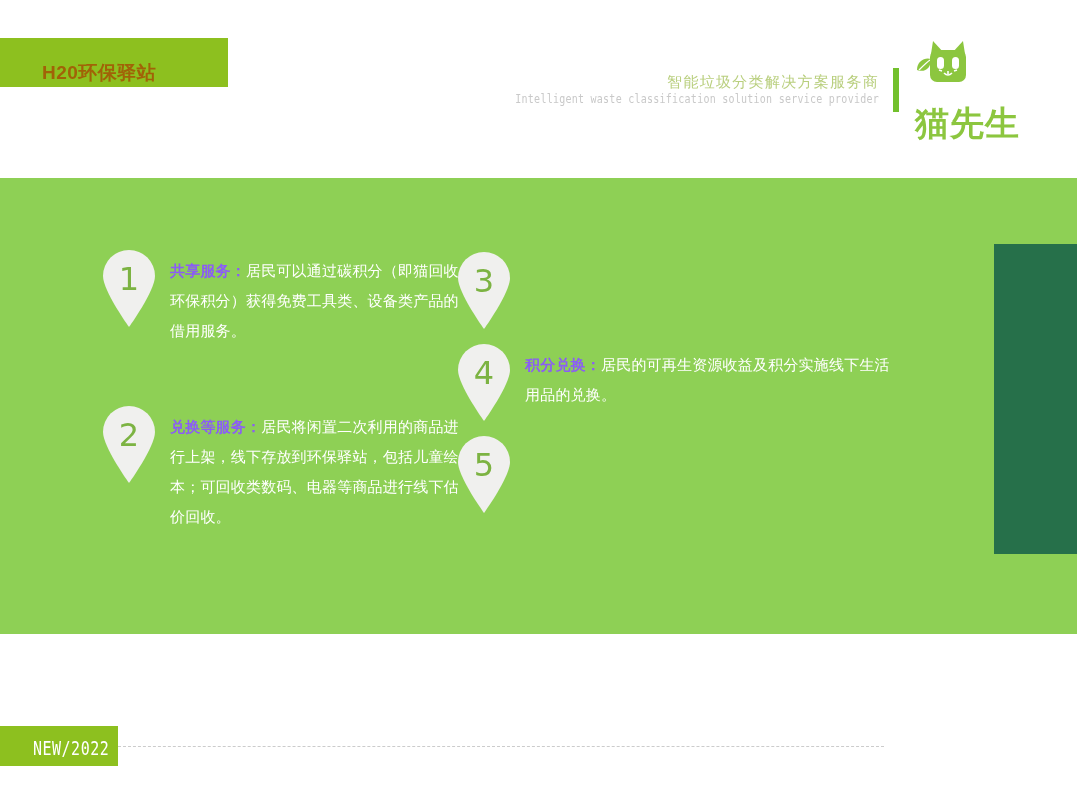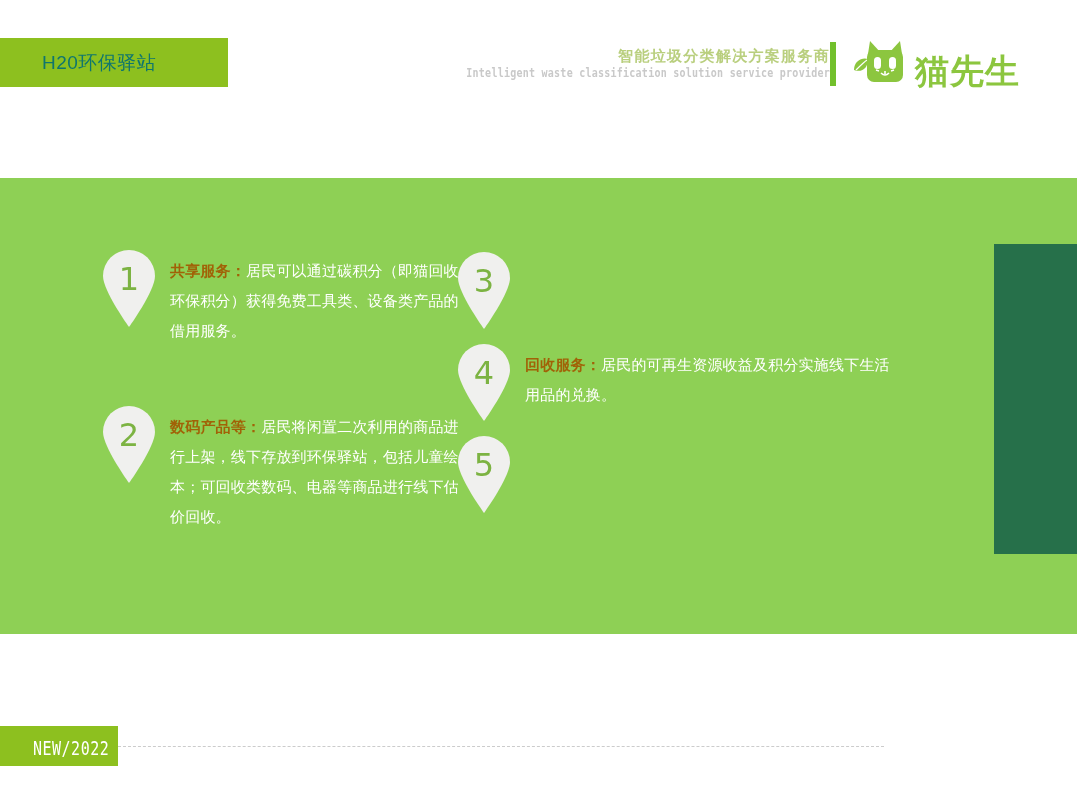--- a/index.html
+++ b/index.html
@@ -23,38 +23,38 @@
     height: 130px;
   }
   .header-tag {
     position: absolute;
     left: 0; top: 38px;
     width: 228px; height: 49px;
     background: #8dc01f;
   }
   .header-tag-label {
     position: absolute;
-    left: 42px; top: 50px;
+    left: 42px; top: 60px;
     font-size: 19px;
-    font-weight: 400;
-    color: #0f766e;
+    font-weight: 700;
+    color: #a16207;
     letter-spacing: 0.5px;
     white-space: nowrap;
   }
 
   .brand {
     position: absolute;
     right: 57px; top: 40px;
     display: flex;
     align-items: center;
     gap: 0px;
   }
   .brand-text {
     text-align: right;
-    font-weight: bold;
+    padding-right: 14px;
   }
   .brand-cn {
     font-size: 15px;
     color: #b9cf7e;
     letter-spacing: 1.3px;
     line-height: 20px;
     white-space: nowrap;
   }
   .brand-en {
     font-size: 10px;
@@ -67,22 +67,23 @@
     transform-origin: right center;
   }
   .brand-divider {
     width: 6px;
     height: 44px;
     background: #72c02c;
     margin-right: 16px;
   }
   .brand-mark {
     display: flex;
-    align-items: flex-end;
-    gap: 7px;
+    align-items: flex-start;
+    gap: 18px;
+    flex-direction: column;
   }
   .brand-name {
     font-size: 34px;
     font-weight: 700;
     color: #8cc63f;
     letter-spacing: 1px;
     line-height: 1;
     white-space: nowrap;
   }
 
@@ -141,21 +142,21 @@
   .item-text {
     flex: 1 1 auto;
     font-size: 15px;
     line-height: 30px;
     color: #ffffff;
     padding-top: 8px;
     letter-spacing: 0.2px;
   }
   .item-title {
     font-weight: 700;
-    color: #a16207;
+    color: #8b5cf6;
   }
 
   .col-left  .item:nth-child(1) { margin-bottom: 58px; }
   .col-right .item:nth-child(1) { margin-bottom: 12px; }
   .col-right .item:nth-child(2) { margin-bottom: 12px; }
 
   
   .footer {
     position: absolute;
     left: 0; top: 726px;
@@ -245,21 +246,21 @@
   </div>
 
   <div class="item">
     <div class="pin">
       <svg class="pin-shape" viewBox="0 0 58 80" aria-hidden="true">
         <path d="M29 79 C29 79, 3 43, 3 28 A26 26 0 0 1 55 28 C55 43, 29 79, 29 79 Z" fill="#f0f0ee"></path>
       </svg>
       <span class="pin-num">2</span>
     </div>
     <div class="item-text">
-      <span class="item-title">数码产品等：</span><span>居民将闲置二次利用的商品进行上架，线下存放到环保驿站，包括儿童绘本；可回收类数码、电器等商品进行线下估价回收。</span>
+      <span class="item-title">兑换等服务：</span><span>居民将闲置二次利用的商品进行上架，线下存放到环保驿站，包括儿童绘本；可回收类数码、电器等商品进行线下估价回收。</span>
     </div>
   </div>
 </div>
 
 <div class="col col-right">
 
   <div class="item">
     <div class="pin">
       <svg class="pin-shape" viewBox="0 0 58 80" aria-hidden="true">
         <path d="M29 79 C29 79, 3 43, 3 28 A26 26 0 0 1 55 28 C55 43, 29 79, 29 79 Z" fill="#f0f0ee"></path>
@@ -269,21 +270,21 @@
   </div>
 
   <div class="item">
     <div class="pin">
       <svg class="pin-shape" viewBox="0 0 58 80" aria-hidden="true">
         <path d="M29 79 C29 79, 3 43, 3 28 A26 26 0 0 1 55 28 C55 43, 29 79, 29 79 Z" fill="#f0f0ee"></path>
       </svg>
       <span class="pin-num">4</span>
     </div>
     <div class="item-text">
-      <span class="item-title">回收服务：</span><span>居民的可再生资源收益及积分实施线下生活用品的兑换。</span>
+      <span class="item-title">积分兑换：</span><span>居民的可再生资源收益及积分实施线下生活用品的兑换。</span>
     </div>
   </div>
 
   <div class="item">
     <div class="pin">
       <svg class="pin-shape" viewBox="0 0 58 80" aria-hidden="true">
         <path d="M29 79 C29 79, 3 43, 3 28 A26 26 0 0 1 55 28 C55 43, 29 79, 29 79 Z" fill="#f0f0ee"></path>
       </svg>
       <span class="pin-num">5</span>
     </div>

